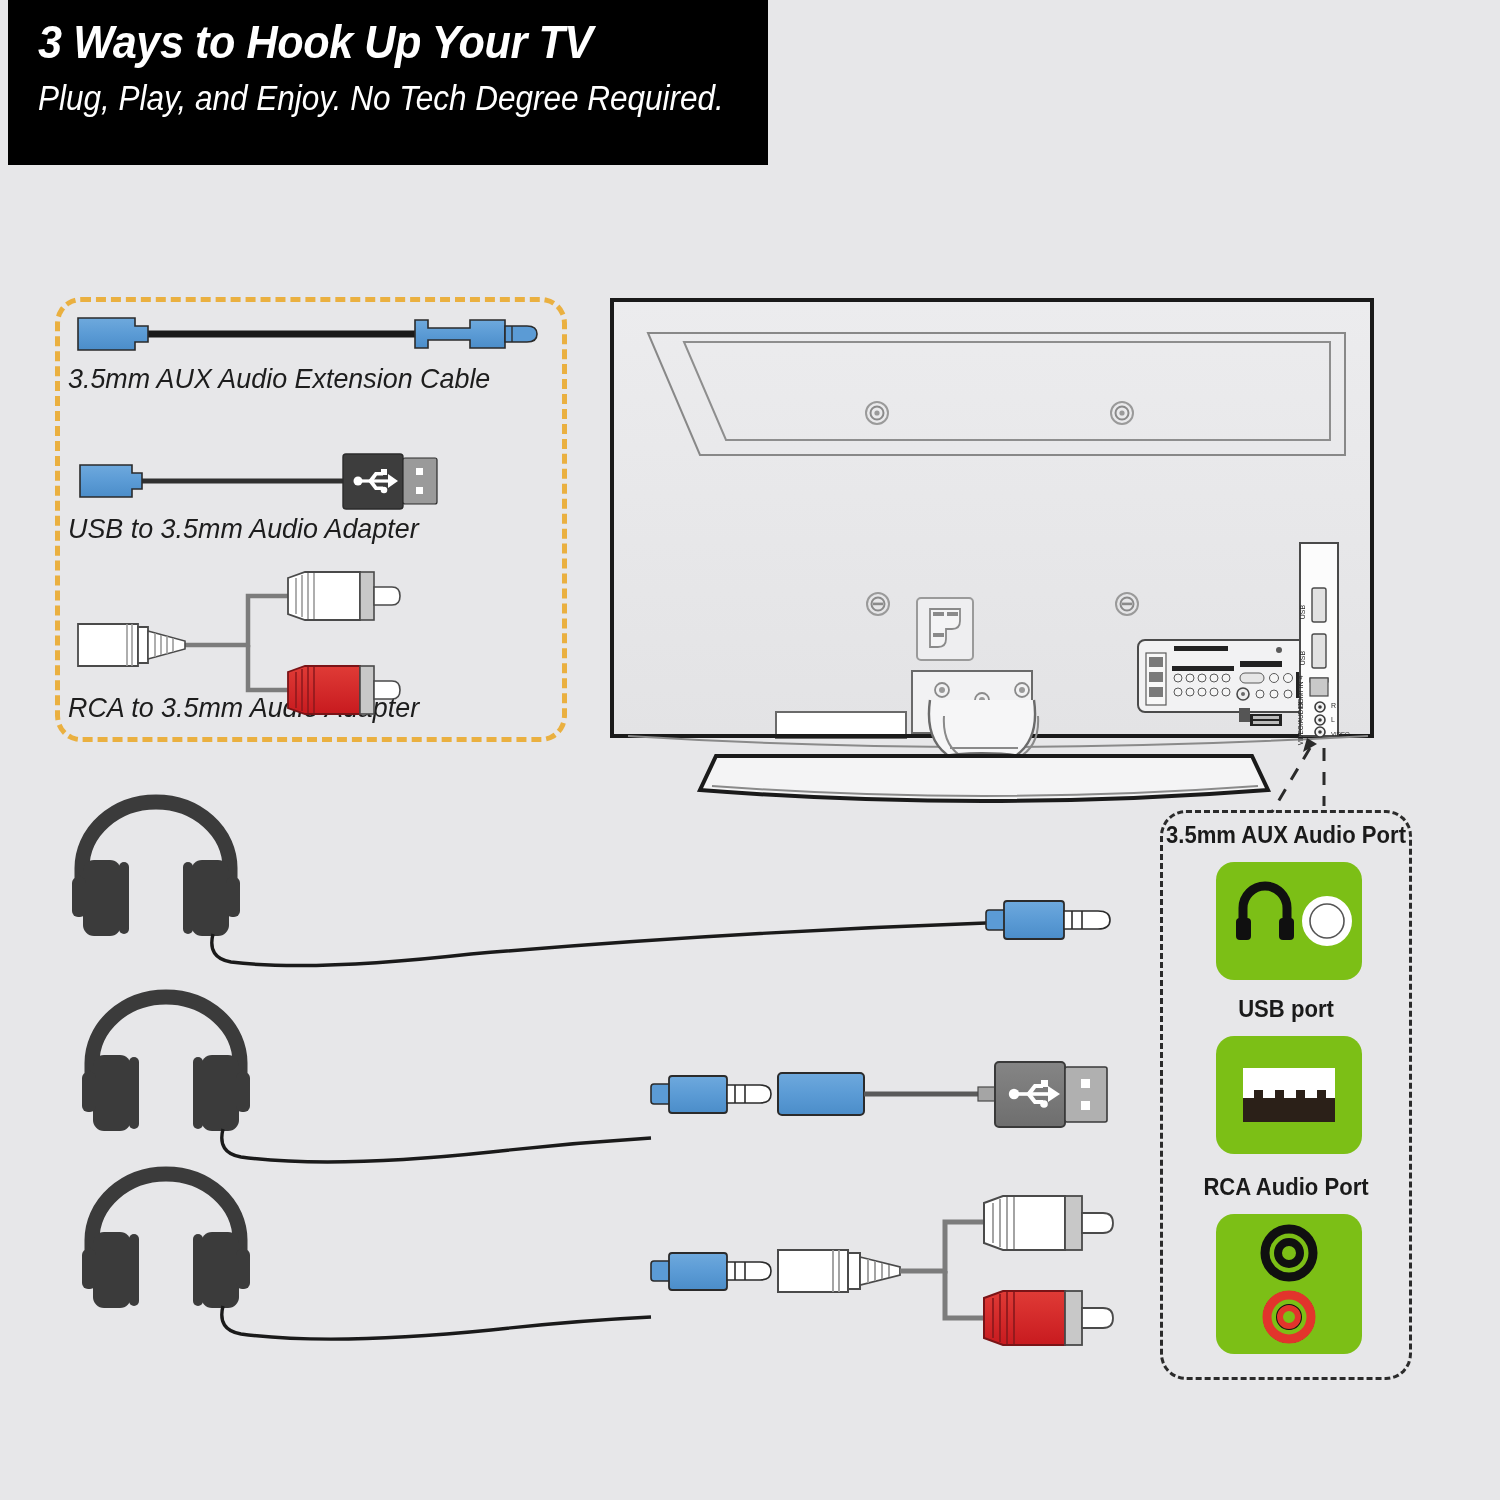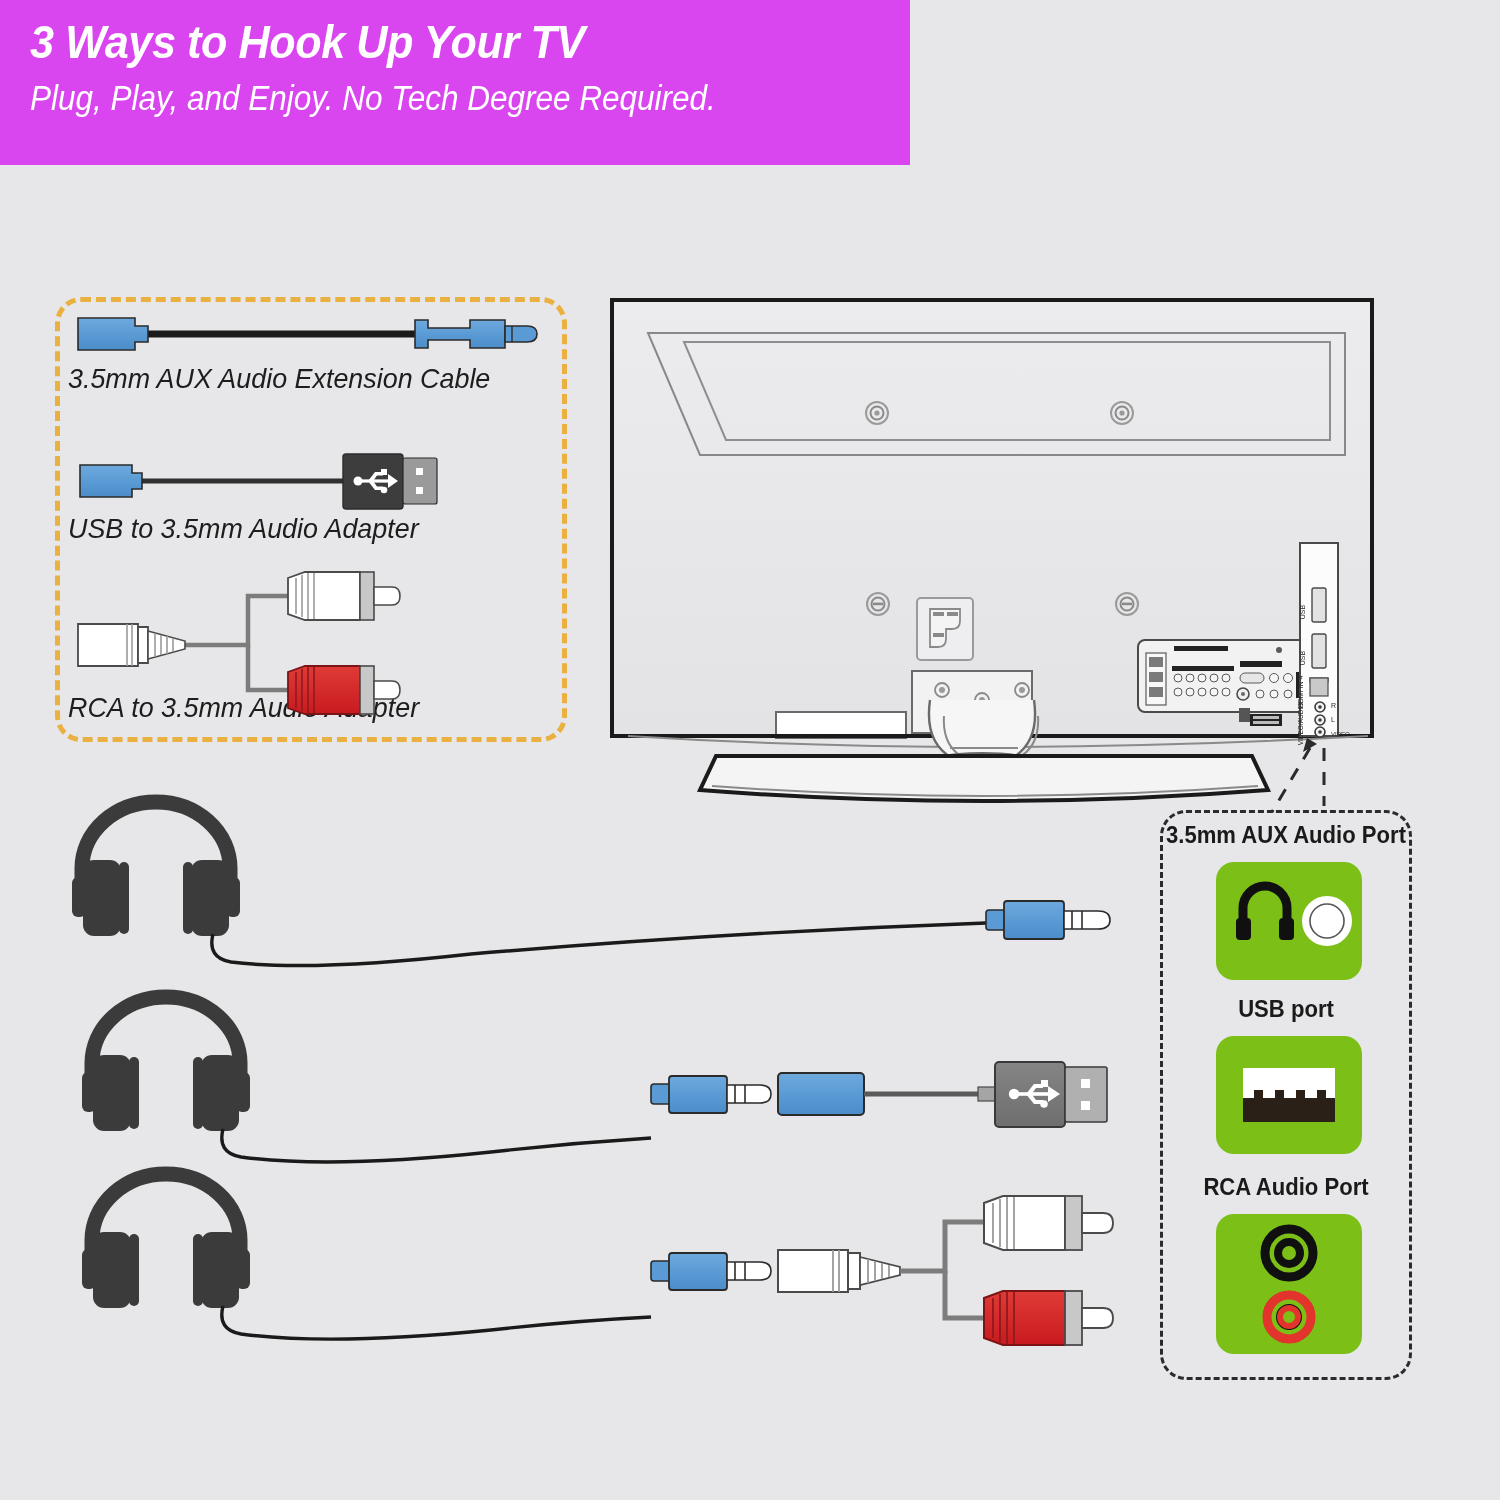--- a/index.html
+++ b/index.html
@@ -7,22 +7,22 @@
     width:1500px;height:1500px;
     background:#e7e7e9;
     font-family:"Liberation Sans", sans-serif;
     overflow:hidden;
     position:relative;
   }
   #root{position:relative;width:1500px;height:1500px;}
 
   
   .banner{
-    position:absolute;left:0;top:0;width:910px;height:165px;
-    background:#d946ef;
+    position:absolute;left:8px;top:0;width:760px;height:165px;
+    background:#000000;
   }
   .banner-title{
     position:absolute;left:30px;top:14px;
     font-size:47px;font-weight:bold;font-style:italic;
     color:#ffffff;letter-spacing:-0.5px;white-space:nowrap;
     font-family:"Liberation Sans", sans-serif;
     transform:scaleX(0.92);transform-origin:left top;
   }
   .banner-sub{
     position:absolute;left:30px;top:78px;

